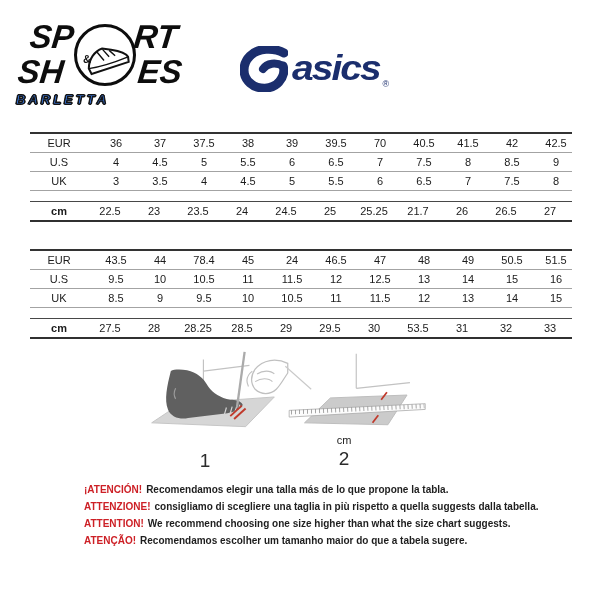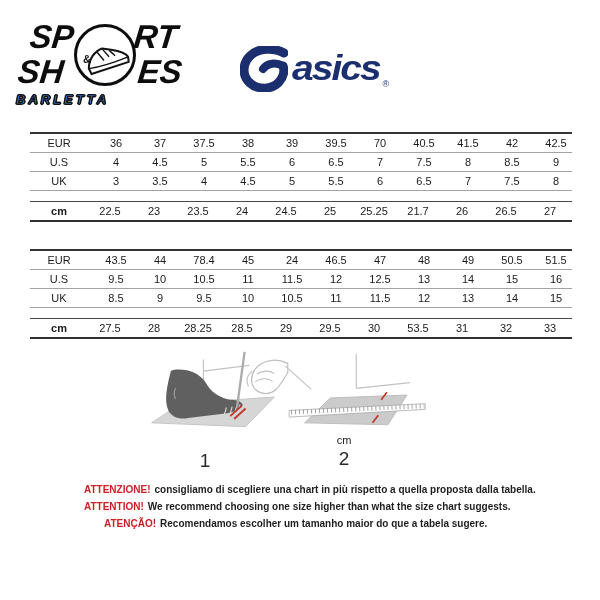--- a/index.html
+++ b/index.html
@@ -245,18 +245,19 @@
       <polygon points="4,63 146,56 146,62 4,70" fill="#fcfcfc" stroke="#a8a8a8" stroke-width="0.8"></polygon>
       <line x1="6" y1="65" x2="145" y2="58.5" stroke="#8a8a8a" stroke-width="4.5" stroke-dasharray="0.8 3.4"></line>
       <line x1="100" y1="52" x2="106" y2="44" stroke="#c0392b" stroke-width="1.8"></line>
       <line x1="91" y1="76" x2="97" y2="68" stroke="#c0392b" stroke-width="1.8"></line>
     </svg>
     <div class="cm-unit">cm</div>
     <div class="step-num">2</div>
   </div>
 
   <div id="warnings-root">
-      <div class="warning-line"><span class="warning-prefix" style="color: rgb(205, 32, 38);">ATTENZIONE!</span><span class="warning-text">consigliamo di scegliere una chart in più rispetto a quella proposta dalla tabella.</span></div>
+      <div class="warning-line"><span class="warning-prefix" style="color: rgb(205, 32, 38);">¡ATENCIÓN!</span><span class="warning-text">Recomendamos elegir una talla más de lo que propone la tabla.</span></div>
+      <div class="warning-line"><span class="warning-prefix" style="color: rgb(205, 32, 38);">ATTENZIONE!</span><span class="warning-text">consigliamo di scegliere una taglia in più rispetto a quella suggests dalla tabella.</span></div>
       <div class="warning-line"><span class="warning-prefix" style="color: rgb(205, 32, 38);">ATTENTION!</span><span class="warning-text">We recommend choosing one size higher than what the size chart suggests.</span></div>
-      <div class="warning-line"><span class="warning-prefix" style="color: rgb(205, 32, 38); margin-left: 20px;">ATENÇÃO!</span><span class="warning-text">Recomendamos escolher um tamanho maior do que a tabela sugere.</span></div>
+      <div class="warning-line"><span class="warning-prefix" style="color: rgb(205, 32, 38);">ATENÇÃO!</span><span class="warning-text">Recomendamos escolher um tamanho maior do que a tabela sugere.</span></div>
     </div>
 
 </div>
 
 </body></html>

